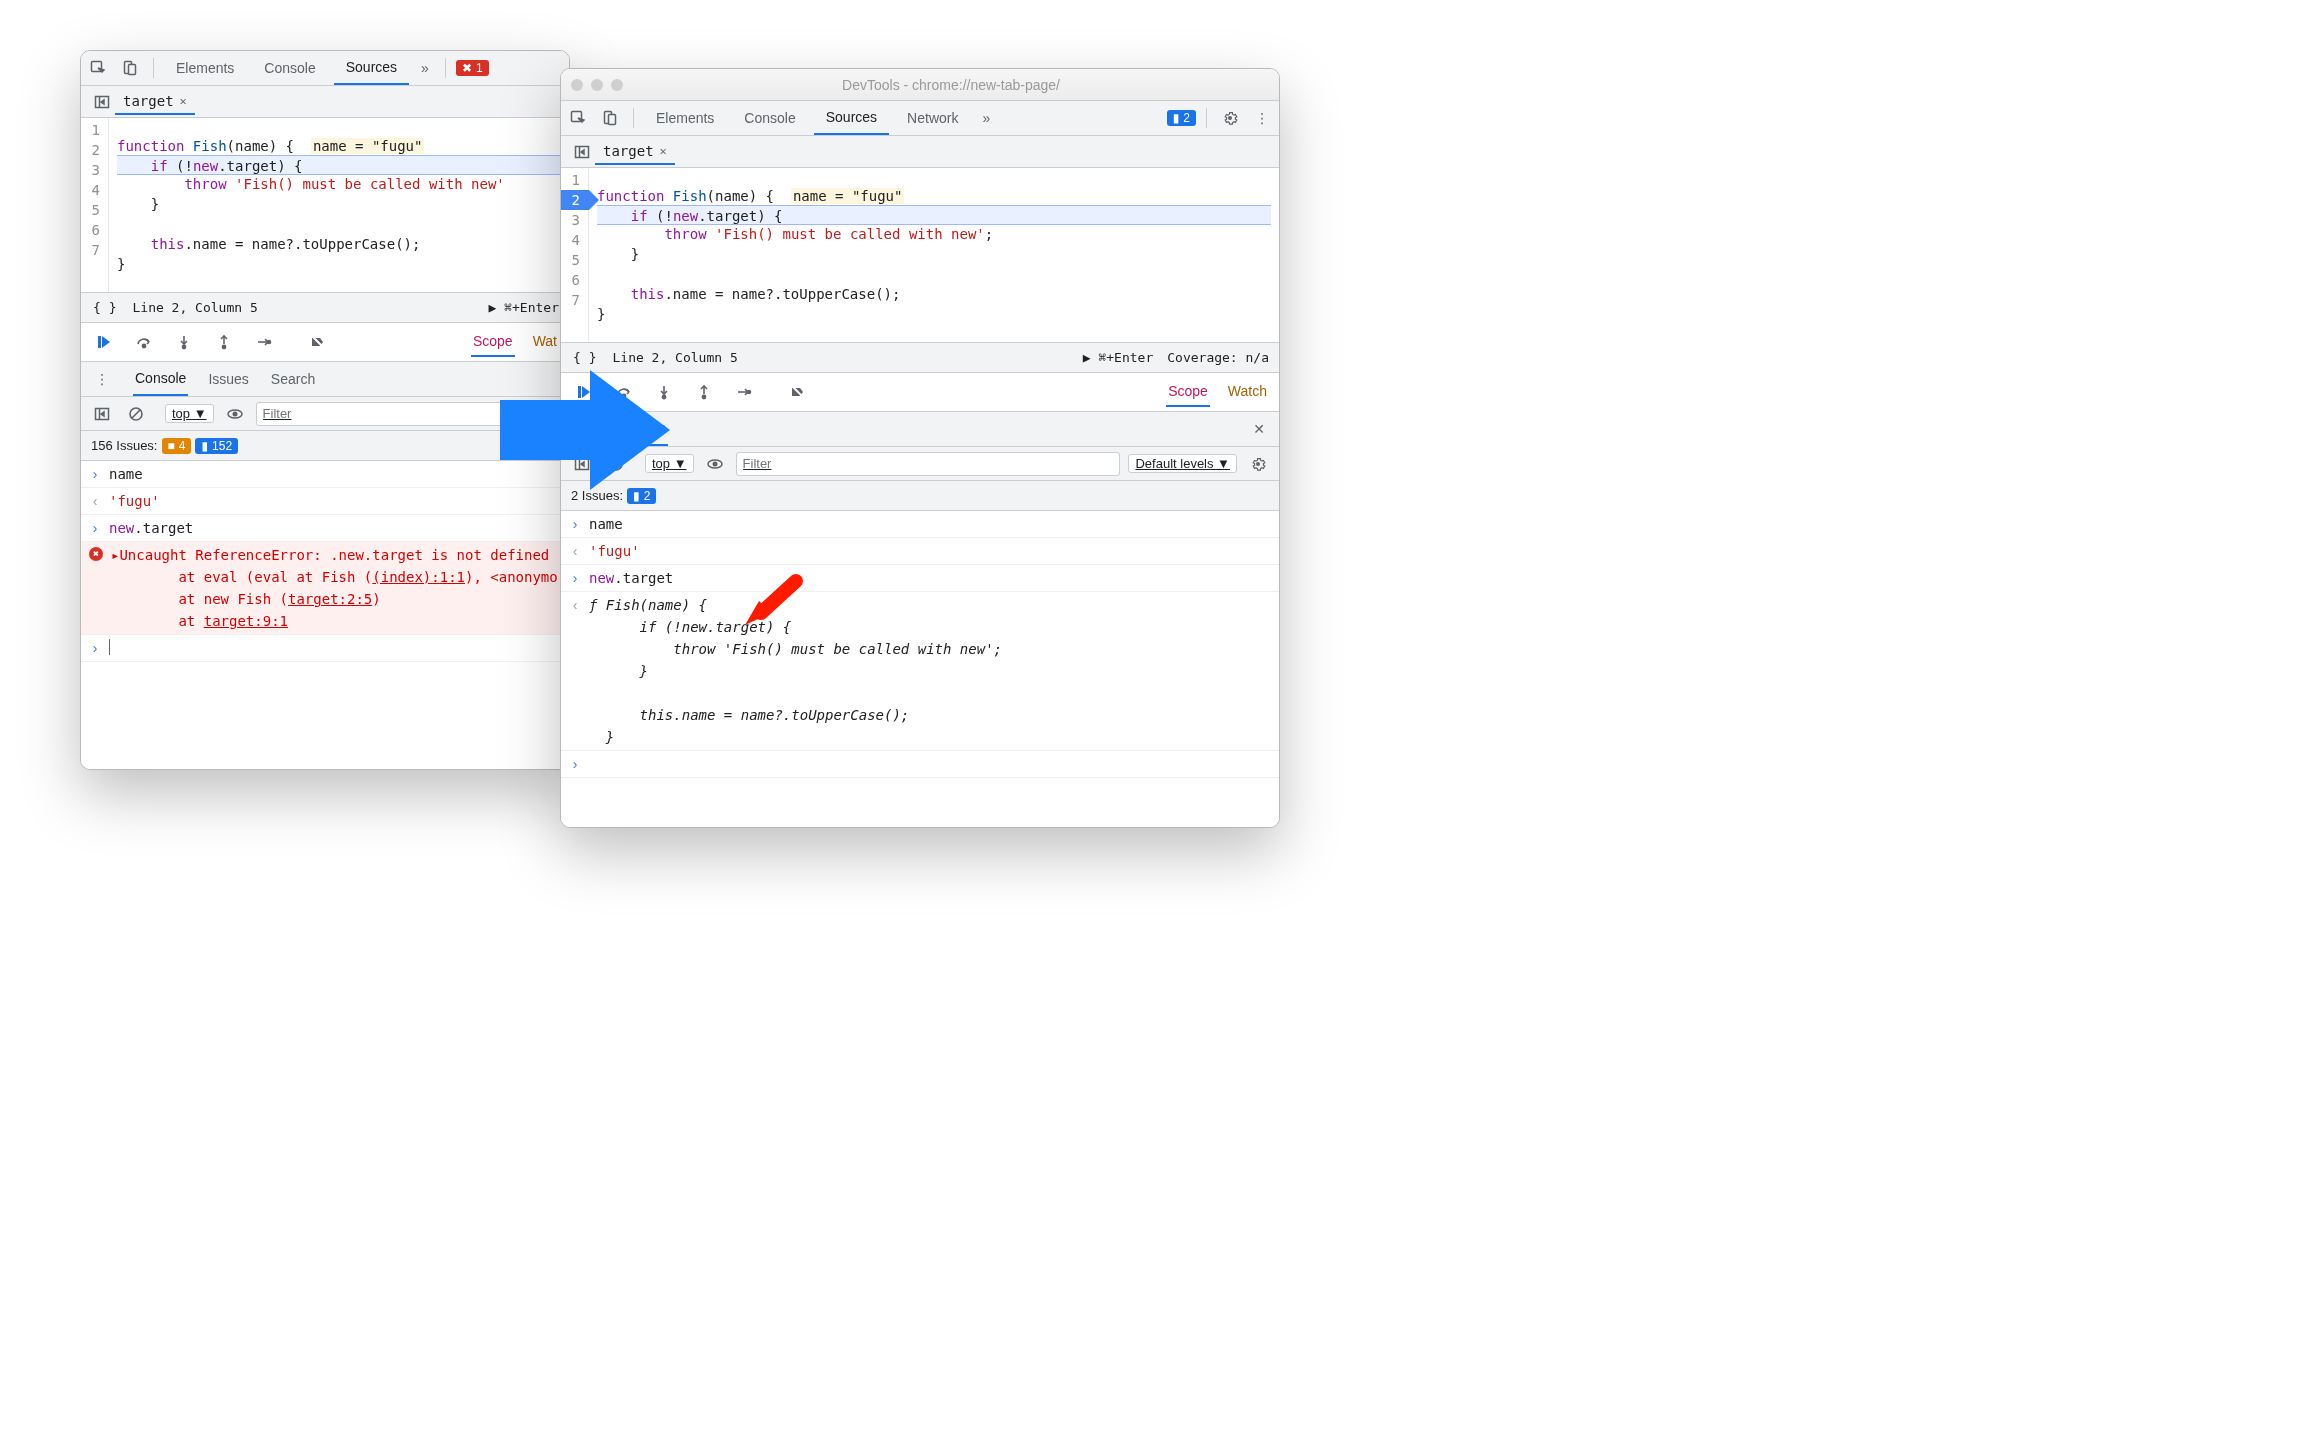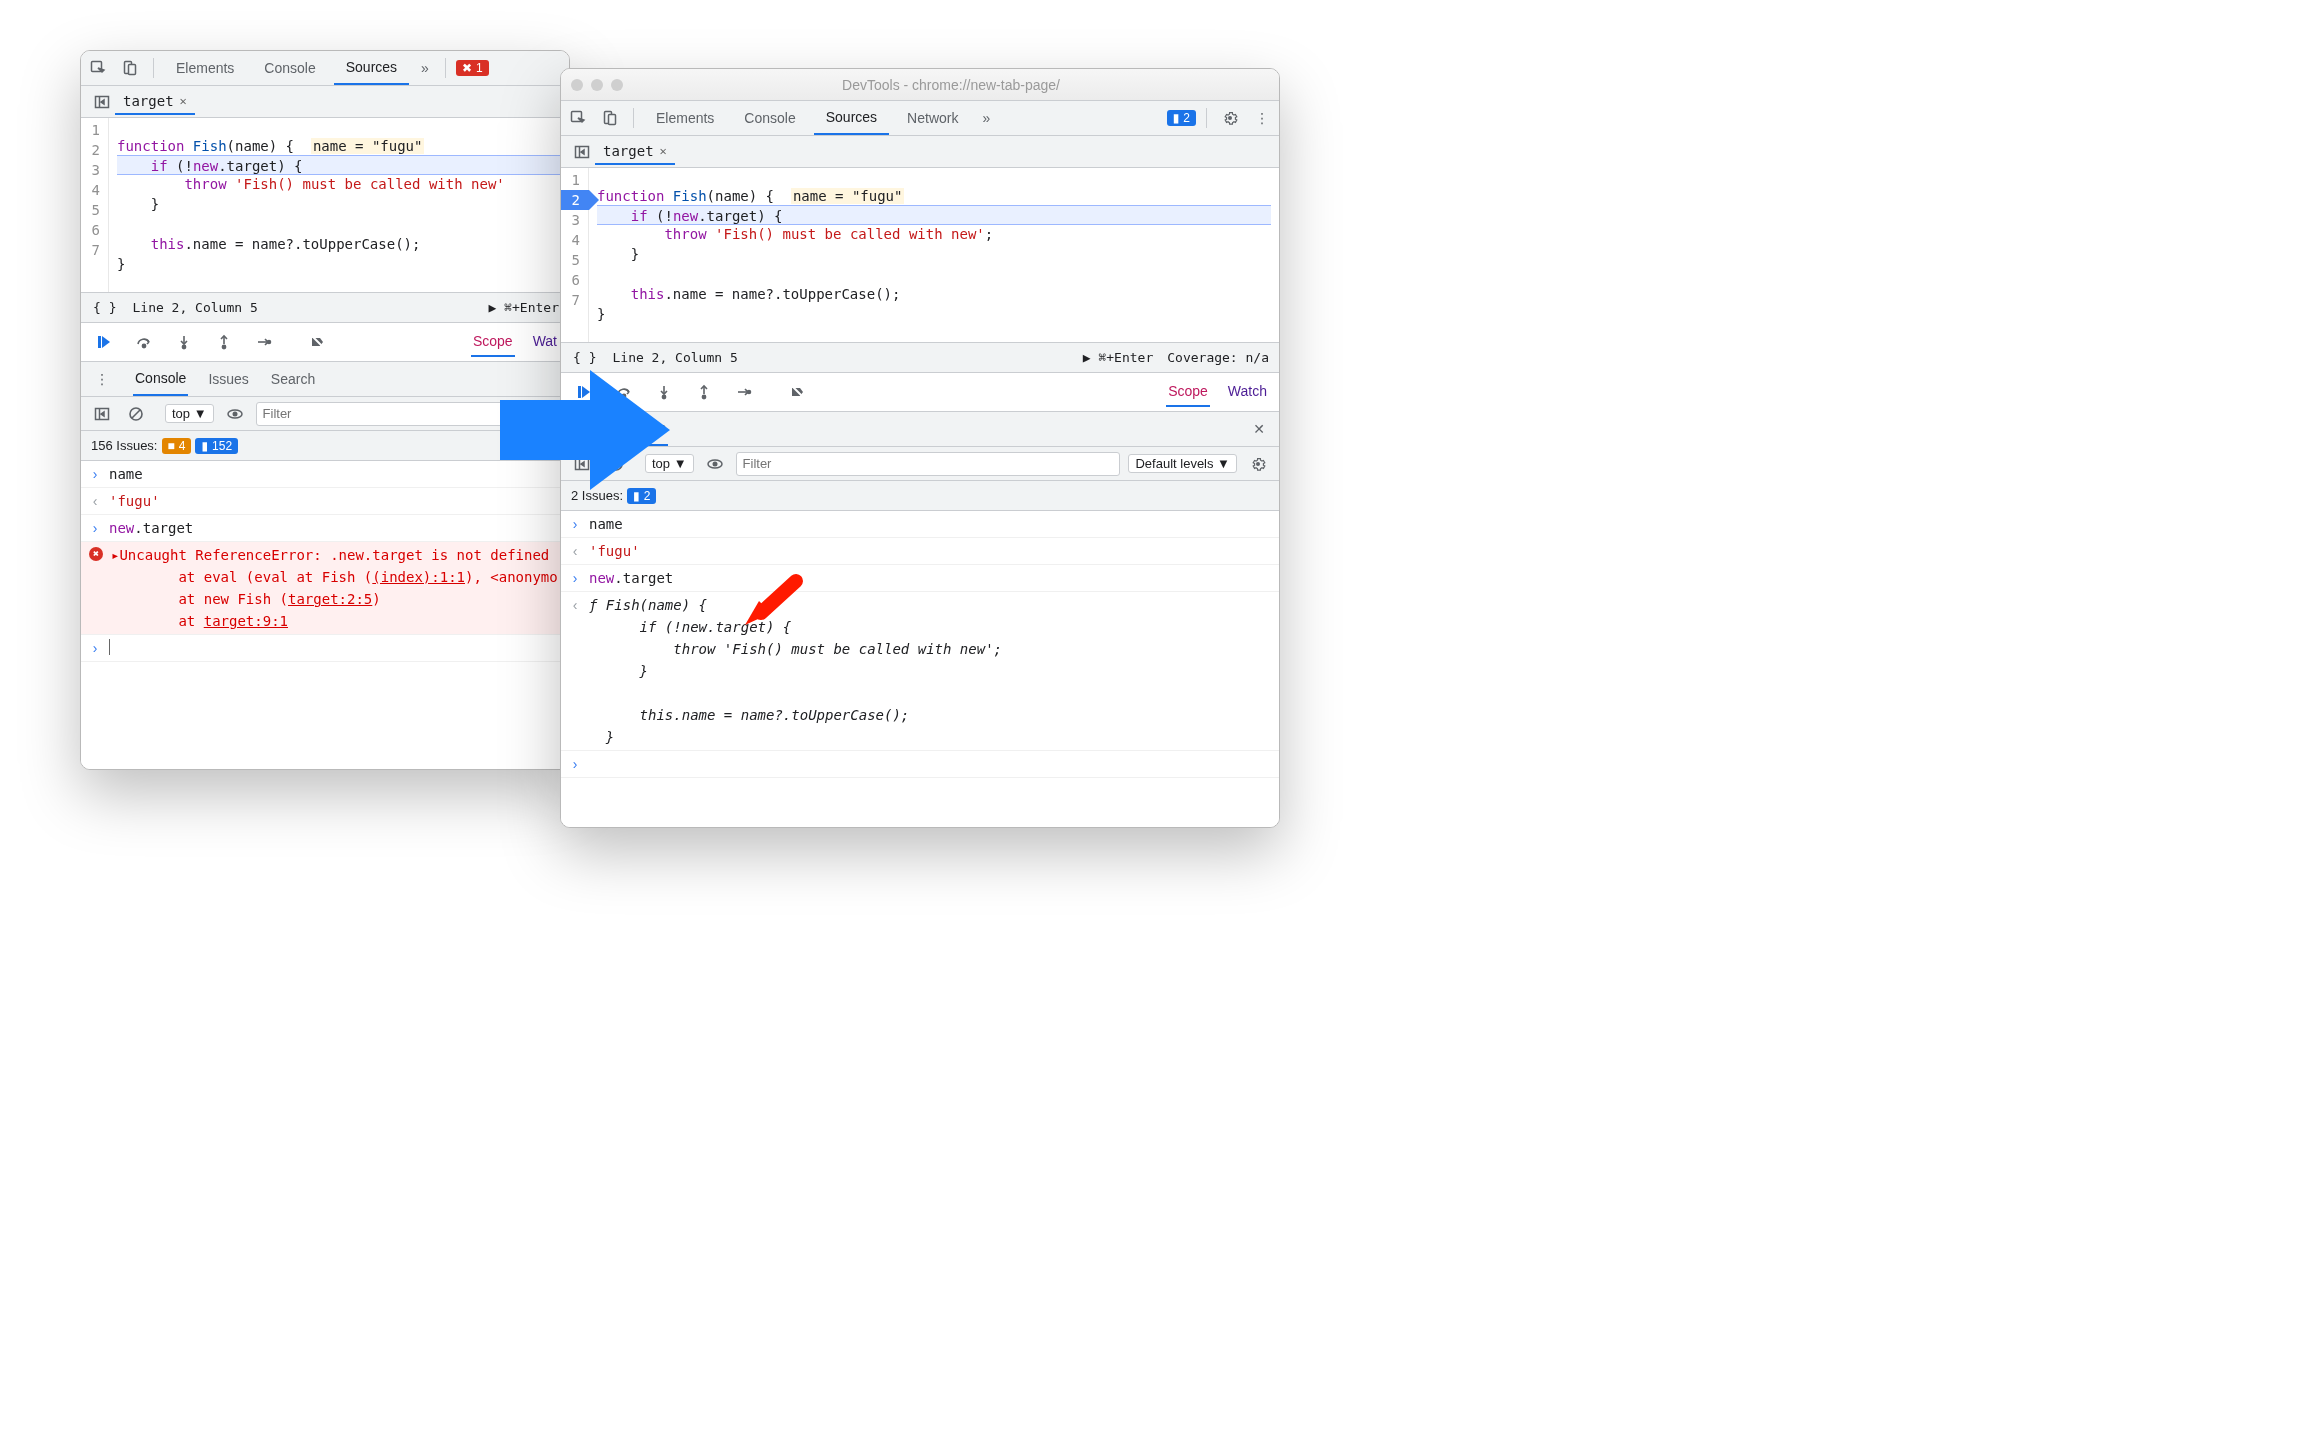--- a/index.html
+++ b/index.html
@@ -98,27 +98,27 @@
 .ln.hl{background:var(--hl);border-top:1px solid #9db8ff;border-bottom:1px solid #9db8ff;margin:-1px 0;}
 .exec-marker{position:absolute;left:-36px;top:0;width:28px;height:20px;background:#4285f4;}
 .exec-marker:after{content:"";position:absolute;right:-10px;top:0;border:10px solid transparent;border-left-color:#4285f4;border-right:none;}
 .kw{color:var(--kw);}
 .def{color:var(--def);}
 .str{color:var(--str);}
 .wash{background:var(--wash);padding:0 2px;}
 .status-row{display:flex;align-items:center;border-bottom:1px solid var(--border);background:var(--gray-bg);min-height:30px;padding:0 10px;font-size:13px;gap:14px;font-family:var(--mono);white-space:nowrap;overflow:hidden;}
 .debug-row{display:flex;align-items:center;gap:14px;padding:4px 10px;border-bottom:1px solid var(--border);background:#fff;min-height:34px;white-space:nowrap;overflow:hidden;}
 .debug-tabs{display:flex;gap:16px;margin-left:auto;font-size:14px;}
-.debug-tabs .t{color:#4c1d95;padding:6px 2px;}
+.debug-tabs .t{color:#a16207;padding:6px 2px;}
 .debug-tabs .t.active{color:#be185d;border-bottom:2px solid var(--tab-active);}
 
 .drawer-tabs{display:flex;align-items:center;gap:18px;padding:0 8px;border-bottom:1px solid var(--border);background:var(--gray-bg);min-height:34px;font-size:14px;}
 .drawer-tabs .dt{padding:8px 2px;color:#5f6368;}
 .drawer-tabs .dt.active{color:#202124;border-bottom:2px solid var(--tab-active);font-weight:500;}
-.console-bar{display:flex;align-items:center;gap:8px;border-bottom:1px solid var(--border);background:var(--gray-bg);min-height:34px;padding:0 8px;font-size:13px;white-space:nowrap;overflow:hidden;}
+.console-bar{display:flex;align-items:center;gap:8px;border-bottom:1px solid var(--border);background:var(--gray-bg);min-height:34px;padding:0 8px;font-size:13px;white-space:nowrap;overflow:hidden;text-decoration:underline;}
 .filter-input{flex:1;min-width:60px;border:1px solid var(--border);border-radius:3px;height:24px;padding:0 6px;font-family:var(--sans);font-size:13px;background:#fff;}
 .issues-bar{display:flex;align-items:center;gap:4px;border-bottom:1px solid var(--border);background:var(--gray-bg);min-height:30px;padding:0 10px;font-size:13px;}
 .console-body{flex:1;overflow:auto;background:#fff;font-family:var(--mono);font-size:14px;line-height:22px;}
 .crow{display:flex;gap:8px;padding:2px 8px;border-bottom:1px solid #f0f0f0;white-space:pre;}
 .crow .sym{width:12px;text-align:center;color:#888;font-family:var(--sans);}
 .crow.in .sym{color:#367cf1;}
 .crow.out .sym{color:#9aa0a6;}
 .crow.err{background:var(--err-bg);color:var(--err-red);}
 .crow.err .erricon{width:14px;height:14px;border-radius:50%;background:#d93025;color:#fff;display:inline-flex;align-items:center;justify-content:center;font-size:10px;margin-top:3px;}
 .underline{text-decoration:underline;}

